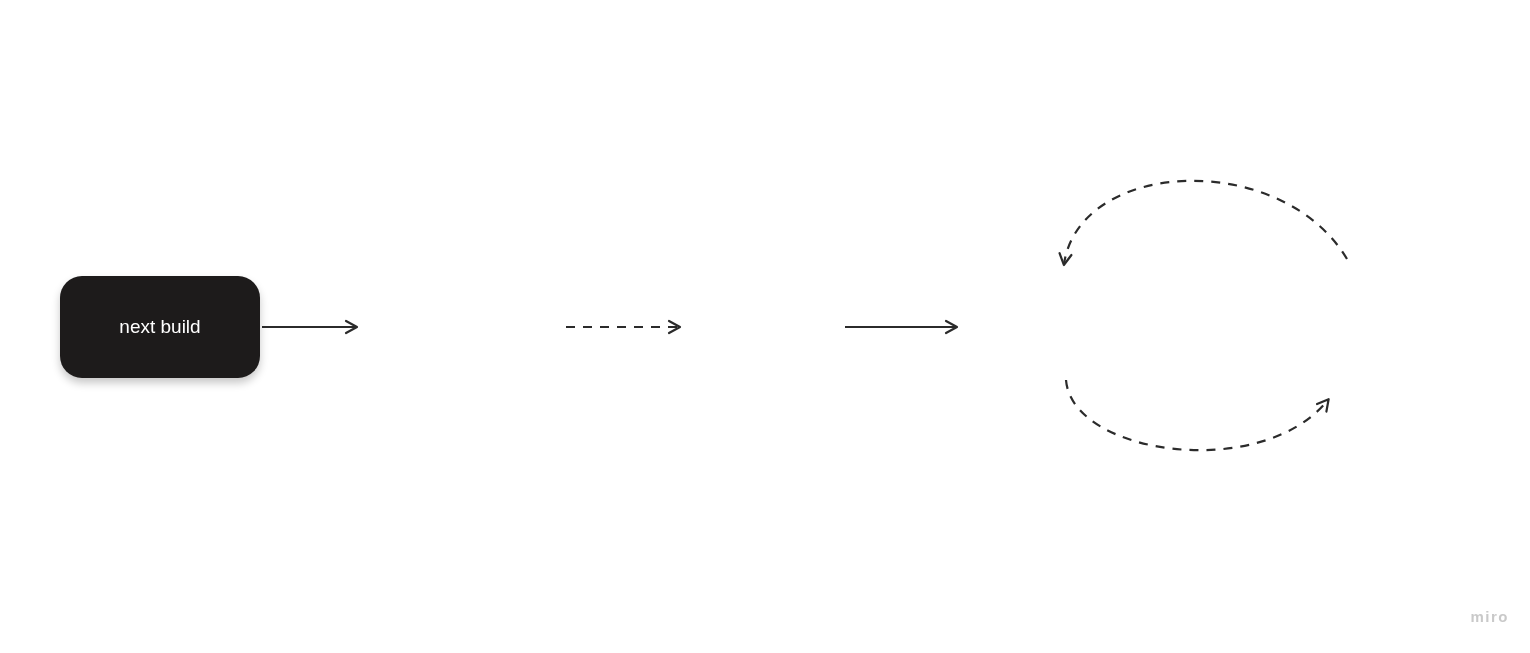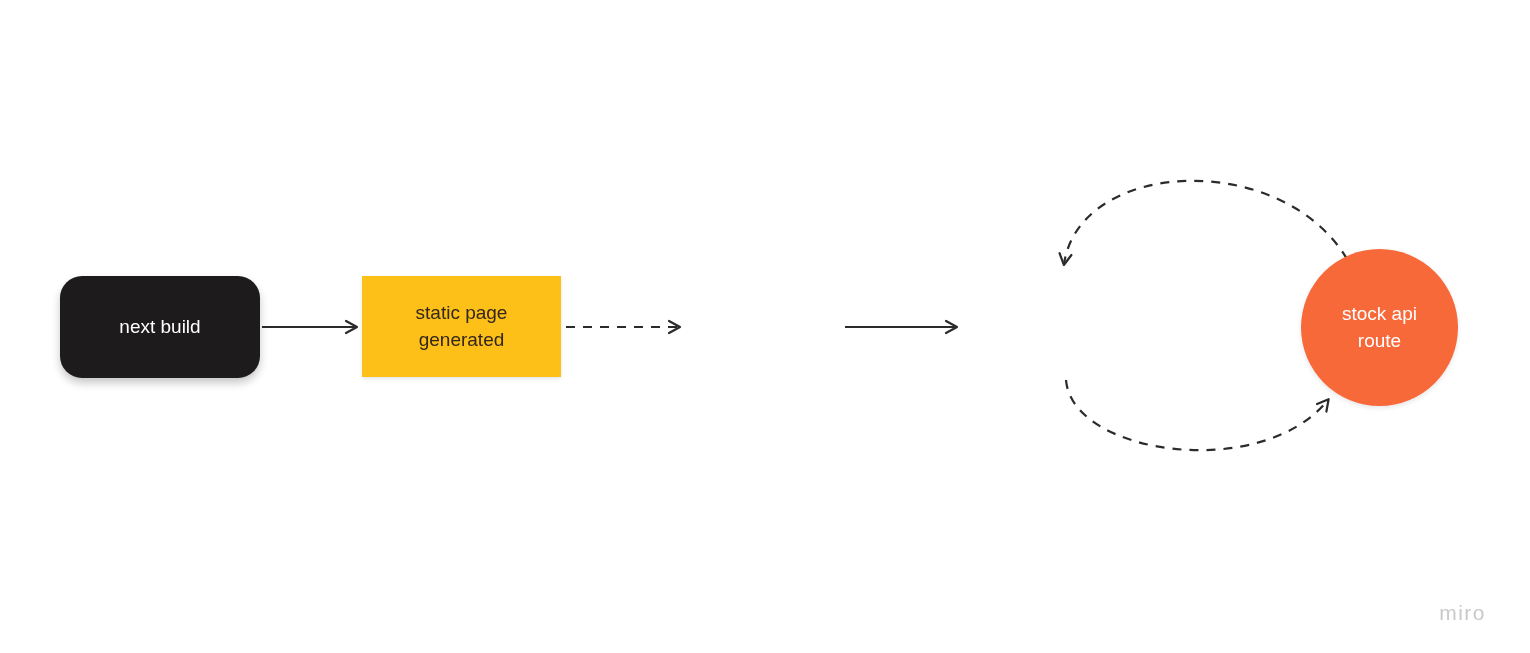--- a/index.html
+++ b/index.html
@@ -52,24 +52,24 @@
   }
   .node .label {
     display: block;
     max-width: 130px;
   }
   .node-orange .label {
     max-width: 100px;
   }
   .watermark {
     position: absolute;
-    right: 39px;
+    right: 16px;
     bottom: 28px;
-    font-size: 21px;
-    font-weight: 400;
+    font-size: 15px;
+    font-weight: 700;
     letter-spacing: 1.5px;
     color: var(--watermark, #c9c9c9);
     user-select: none;
   }
 </style>
 </head>
 <body>
 
 <div class="canvas">
 
@@ -88,25 +88,19 @@
 
     <path d="M 1347 259 C 1282 150, 1080 158, 1064 264" fill="none" stroke="#2b2b2b" stroke-width="2.2" stroke-dasharray="9 8" marker-end="url(#arrow)"></path>
 
     <path d="M 1066 380 C 1072 455, 1262 482, 1328 400" fill="none" stroke="#2b2b2b" stroke-width="2.2" stroke-dasharray="9 8" marker-end="url(#arrow)"></path>
   </svg>
 
   <div class="node node-black" style="left:60px; top:276px; width:200px; height:102px;">
     <span class="label">next build</span>
   </div>
 
-  <div class="node node-yellow" style="left:362px; top:276px; width:199px; height:101px;">
-    <span class="label">static page generated</span>
-  </div>
 
 
 
-  <div class="node node-orange" style="left:1301px; top:249px; width:157px; height:157px;">
-    <span class="label">stock api route</span>
-  </div>
 
   <div class="watermark">miro</div>
 
 </div>
 
 </body></html>

